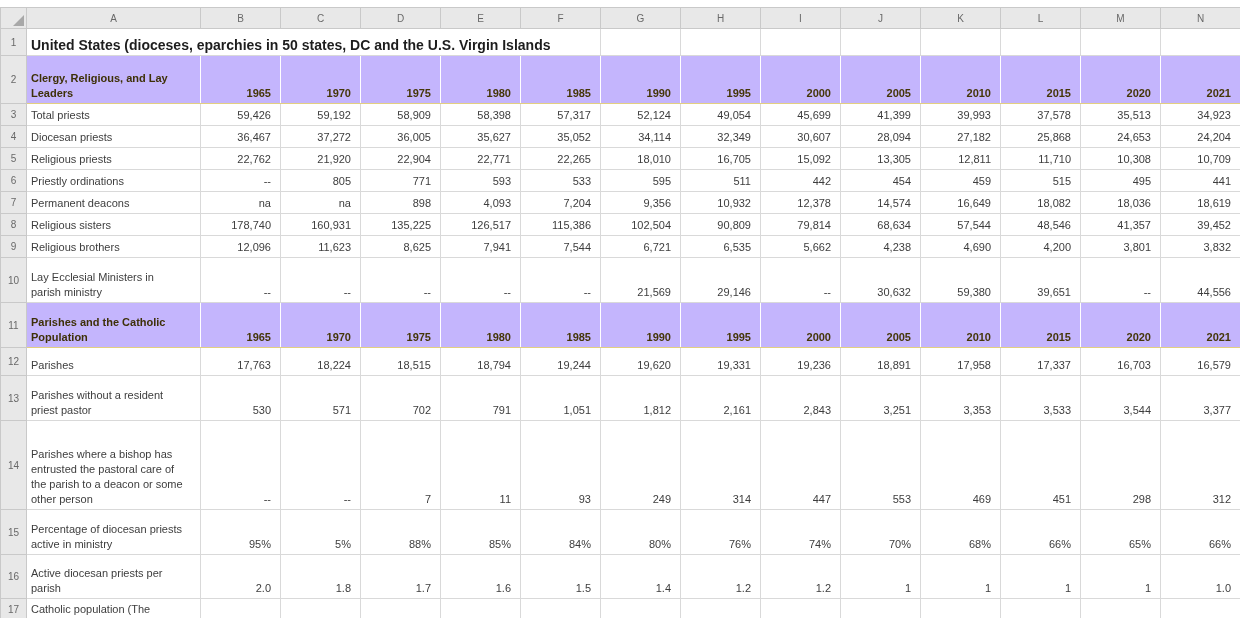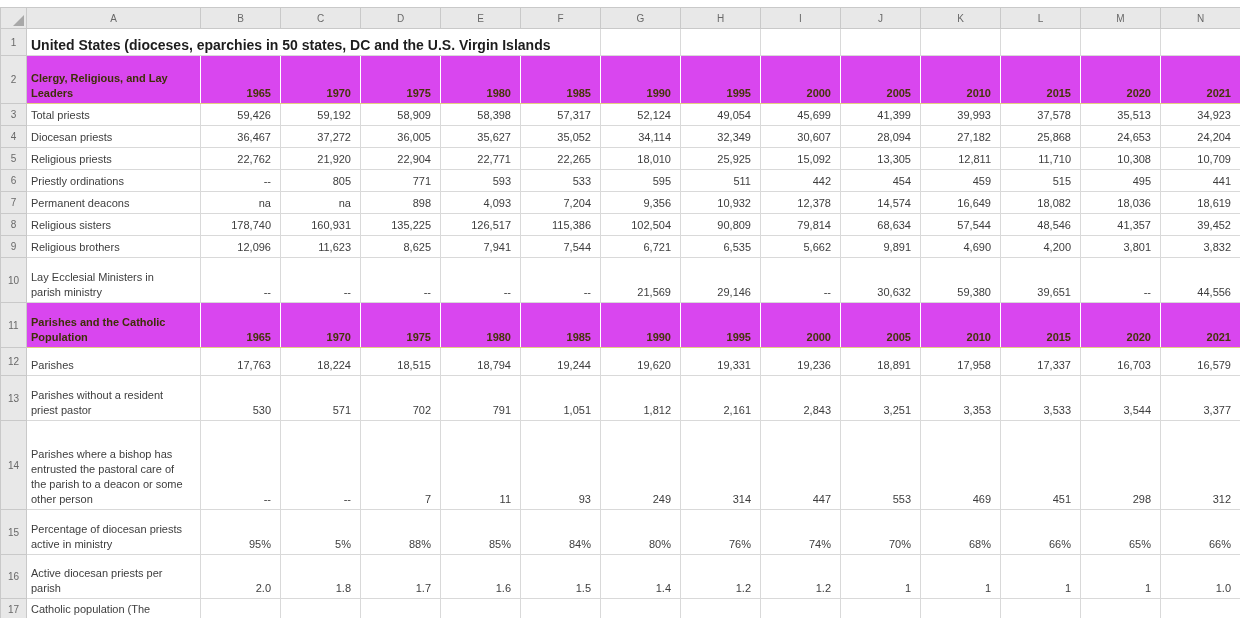--- a/index.html
+++ b/index.html
@@ -54,21 +54,21 @@
   }
   td.label-cell { text-align: left; white-space: pre-line; padding-right: 2px; }
   td.num-cell   { text-align: right; }
   
   td.title-cell {
     font-weight: bold; color: #1d1d1d; white-space: nowrap;
     text-align: left; font-size: 14px;
   }
   
   tr.section-row td.cell {
-    background: #d946ef;
+    background: #c4b5fd;
     border-right: 1px solid transparent;
     border-bottom: 1px solid #e3cf80;
     color: #453608;
     font-weight: bold;
   }
   tr.section-row td.label-cell { color: #3e3008; }
 </style>
 </head>
 <body>
 
@@ -179,21 +179,21 @@
         </tr>
         <tr style="height: 22px;">
           <td class="gutter">5</td>
           <td class="cell label-cell">Religious priests</td>
           <td class="cell num-cell">22,762</td>
           <td class="cell num-cell">21,920</td>
           <td class="cell num-cell">22,904</td>
           <td class="cell num-cell">22,771</td>
           <td class="cell num-cell">22,265</td>
           <td class="cell num-cell">18,010</td>
-          <td class="cell num-cell">25,925</td>
+          <td class="cell num-cell">16,705</td>
           <td class="cell num-cell">15,092</td>
           <td class="cell num-cell">13,305</td>
           <td class="cell num-cell">12,811</td>
           <td class="cell num-cell">11,710</td>
           <td class="cell num-cell">10,308</td>
           <td class="cell num-cell">10,709</td>
         </tr>
         <tr style="height: 22px;">
           <td class="gutter">6</td>
           <td class="cell label-cell">Priestly ordinations</td>
@@ -249,21 +249,21 @@
           <td class="gutter">9</td>
           <td class="cell label-cell">Religious brothers</td>
           <td class="cell num-cell">12,096</td>
           <td class="cell num-cell">11,623</td>
           <td class="cell num-cell">8,625</td>
           <td class="cell num-cell">7,941</td>
           <td class="cell num-cell">7,544</td>
           <td class="cell num-cell">6,721</td>
           <td class="cell num-cell">6,535</td>
           <td class="cell num-cell">5,662</td>
-          <td class="cell num-cell">9,891</td>
+          <td class="cell num-cell">4,238</td>
           <td class="cell num-cell">4,690</td>
           <td class="cell num-cell">4,200</td>
           <td class="cell num-cell">3,801</td>
           <td class="cell num-cell">3,832</td>
         </tr>
         <tr style="height: 45px; padding-left: 30px;">
           <td class="gutter">10</td>
           <td class="cell label-cell">Lay Ecclesial Ministers in
 parish ministry</td>
           <td class="cell num-cell">--</td>

